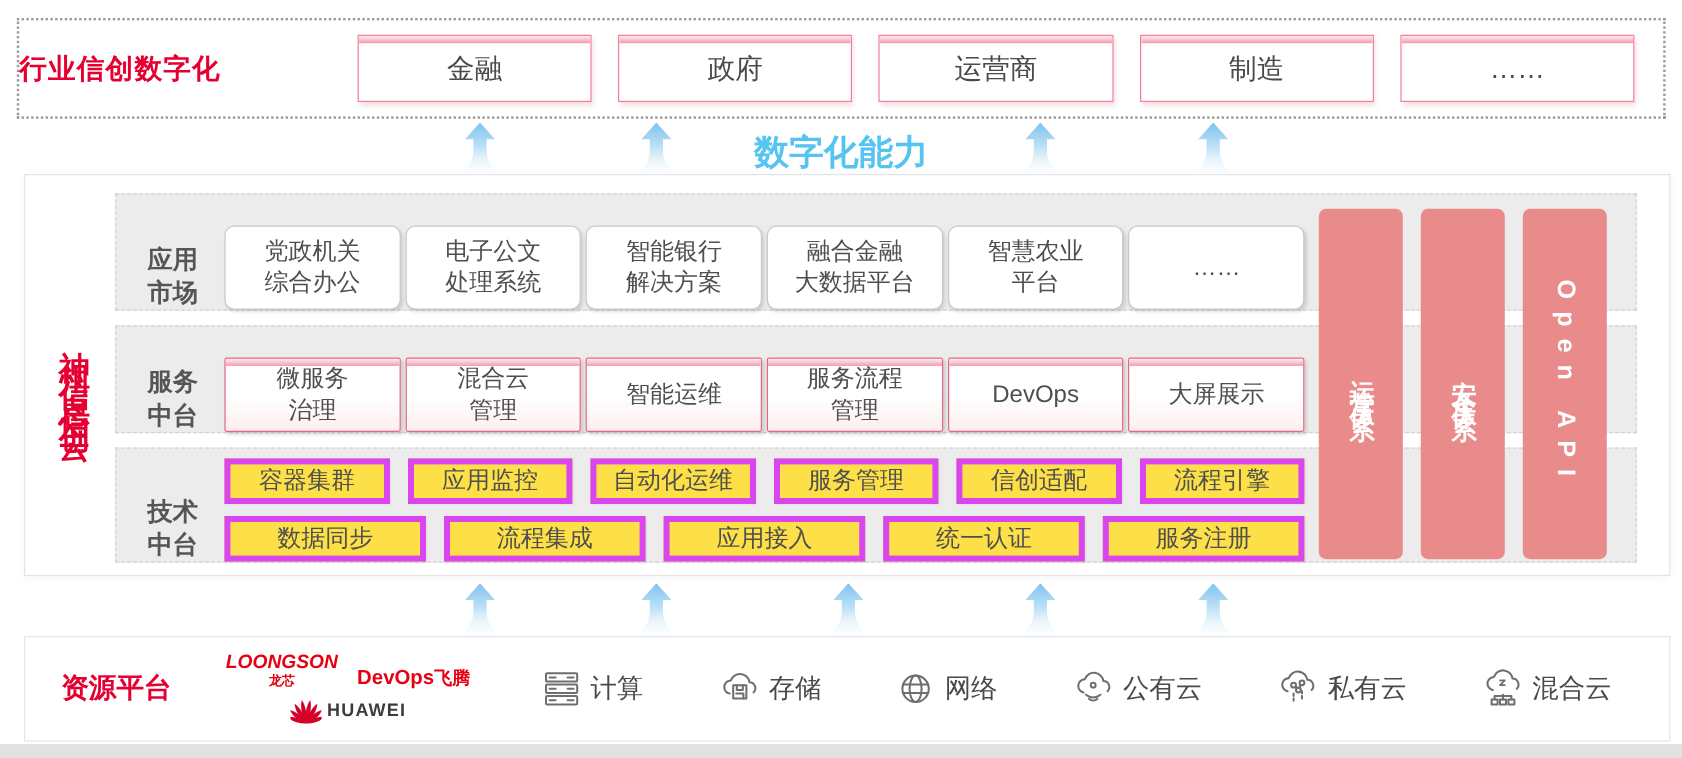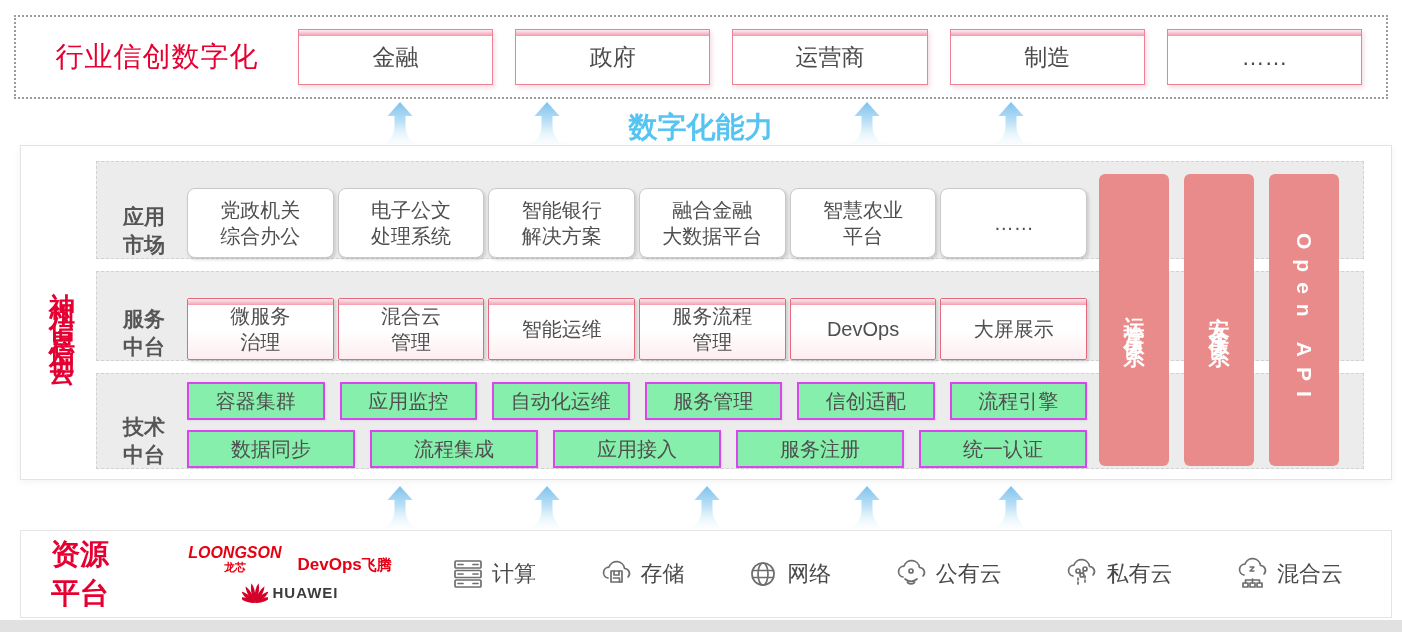--- a/index.html
+++ b/index.html
@@ -2,21 +2,21 @@
 <html><head>
 <meta charset="utf-8">
 <style>
   html,body{margin:0;padding:0;background:#fff;}
   .canvas{position:relative;width:1402px;height:632px;background:#fff;overflow:hidden;
           font-family:"Liberation Sans","DejaVu Sans",sans-serif;color:#4a4a4a;}
 
   
   .top-box{position:absolute;left:14px;top:15px;width:1374px;height:84px;border:2px dotted #9b9b9b;
            box-sizing:border-box;display:flex;align-items:center;}
-  .top-label{width:282px;text-align:center;font-size:28px;font-weight:normal;color:#e60032;letter-spacing:1px;}
+  .top-label{width:282px;font-size:23px;font-weight:bold;color:#e60032;letter-spacing:1px;}
   .industry-boxes{flex:1;display:flex;gap:22px;padding-right:24px;}
   .ibox{flex:1;height:54px;position:relative;background:#fff;border:1px solid #ef8196;
         box-shadow:2px 3px 4px rgba(190,80,100,.18);display:flex;align-items:center;justify-content:center;
         font-size:23px;color:#4a4a4a;overflow:hidden;}
   .ibox::before{content:"";position:absolute;top:0;left:0;right:0;height:6px;
         background:linear-gradient(180deg,#fdeef2,#f598ad);}
 
   
   .cap-row{position:absolute;left:0;top:100px;width:1402px;height:45px;}
   .cap-label{position:absolute;left:0;right:0;top:8px;text-align:center;font-size:29px;font-weight:bold;color:#56c4f1;}
@@ -40,35 +40,35 @@
   #row-tech .row-items{flex-direction:column;gap:10px;align-items:stretch;}
   .sub-row{display:flex;gap:15px;width:100%;}
   .pbox{flex:1;display:flex;flex-direction:column;align-items:center;justify-content:center;text-align:center;
         font-size:20px;color:#4f4f4f;line-height:1.3;box-sizing:border-box;}
   .pbox.plain{height:70px;background:#fff;border:1px solid #c9c9c9;border-radius:8px;
         box-shadow:1.5px 2px 3px rgba(0,0,0,.13);}
   .pbox.pink{height:62px;background:linear-gradient(180deg,#fff 52%,#fdedf0);border:1px solid #e4697f;
         border-radius:2px;position:relative;overflow:hidden;box-shadow:2px 2px 3px rgba(0,0,0,.12);}
   .pbox.pink::before{content:"";position:absolute;top:0;left:0;right:0;height:6px;
         background:linear-gradient(180deg,#fceff2,#f59cb0);}
-  .pbox.flat{height:38px;background:#86efac;border:2px solid #d946ef;box-shadow:1px 1px 2px rgba(0,0,0,.06);}
+  .pbox.flat{height:38px;background:#fde047;border:5px solid #d946ef;box-shadow:1px 1px 2px rgba(0,0,0,.06);}
 
   .side-bars{position:absolute;left:1078px;top:28px;display:flex;gap:15px;}
   .side-bar{width:70px;height:292px;background:#e98b8b;border-radius:6px;color:#fff;font-size:21px;
         font-weight:bold;writing-mode:vertical-rl;display:flex;align-items:center;justify-content:center;
         letter-spacing:10px;}
 
   
   .res-arrows{position:absolute;left:0;top:483px;width:1402px;height:46px;}
 
   
   .resource-box{position:absolute;left:20px;top:530px;width:1372px;height:88px;background:#fff;
         border:1px solid #e5e5e5;box-sizing:border-box;display:flex;align-items:center;}
-  .res-title{width:106px;padding-left:30px;font-size:29px;font-weight:bold;color:#e60032;line-height:1.35;
-        display:flex;flex-direction:column;}
+  .res-title{width:106px;padding-left:30px;font-size:23px;font-weight:bold;color:#e60032;line-height:1.35;
+        display:flex;flex-direction:row;}
   .logos{width:266px;display:flex;flex-direction:column;align-items:center;gap:5px;}
   .logo-row{display:flex;align-items:flex-end;gap:16px;}
   .loongson{display:flex;flex-direction:column;align-items:center;color:#e60012;}
   .loong-text{font-style:italic;font-weight:900;font-size:16px;}
   .loong-sub{font-size:11px;font-weight:bold;margin-top:-2px;}
   .phytium{color:#e60012;font-weight:bold;font-size:17px;display:flex;align-items:center;margin-top:2px;}
   .phy-sub{font-size:15px;}
   .huawei{display:flex;align-items:center;gap:5px;color:#3c3c3c;font-weight:bold;font-size:15px;letter-spacing:1px;}
   .resource-list{flex:1;display:flex;justify-content:space-between;padding:0 48px 0 28px;}
   .res-item{display:flex;align-items:center;gap:7px;}
@@ -227,24 +227,24 @@
             <div class="pbox flat">
               <span class="line">数据同步</span>
             </div>
             <div class="pbox flat">
               <span class="line">流程集成</span>
             </div>
             <div class="pbox flat">
               <span class="line">应用接入</span>
             </div>
             <div class="pbox flat">
+              <span class="line">统一认证</span>
+            </div>
+            <div class="pbox flat">
               <span class="line">服务注册</span>
-            </div>
-            <div class="pbox flat">
-              <span class="line">统一认证</span>
             </div>
           </div>
         </div>
     </div>
 
     <div class="side-bars">
         <div class="side-bar">运营体系</div>
         <div class="side-bar">安全体系</div>
         <div class="side-bar">Open API</div>
       </div>

